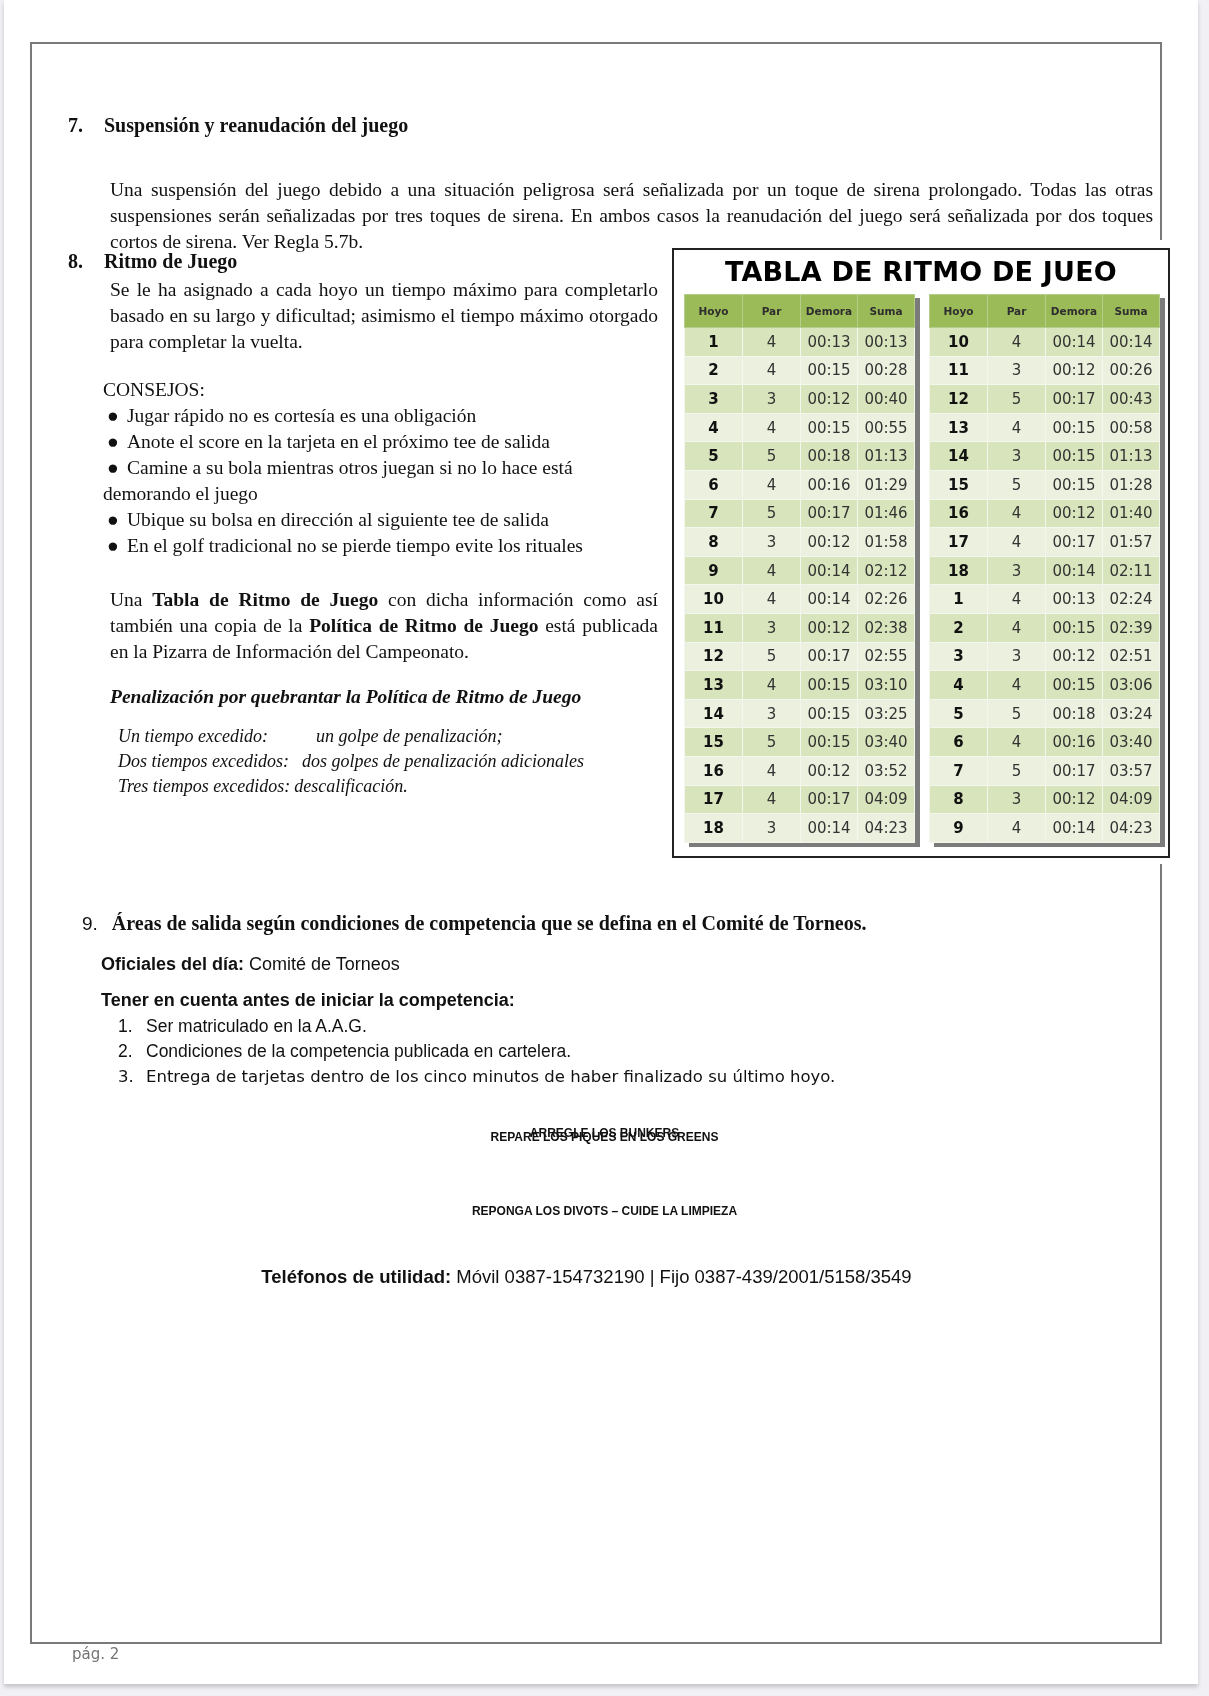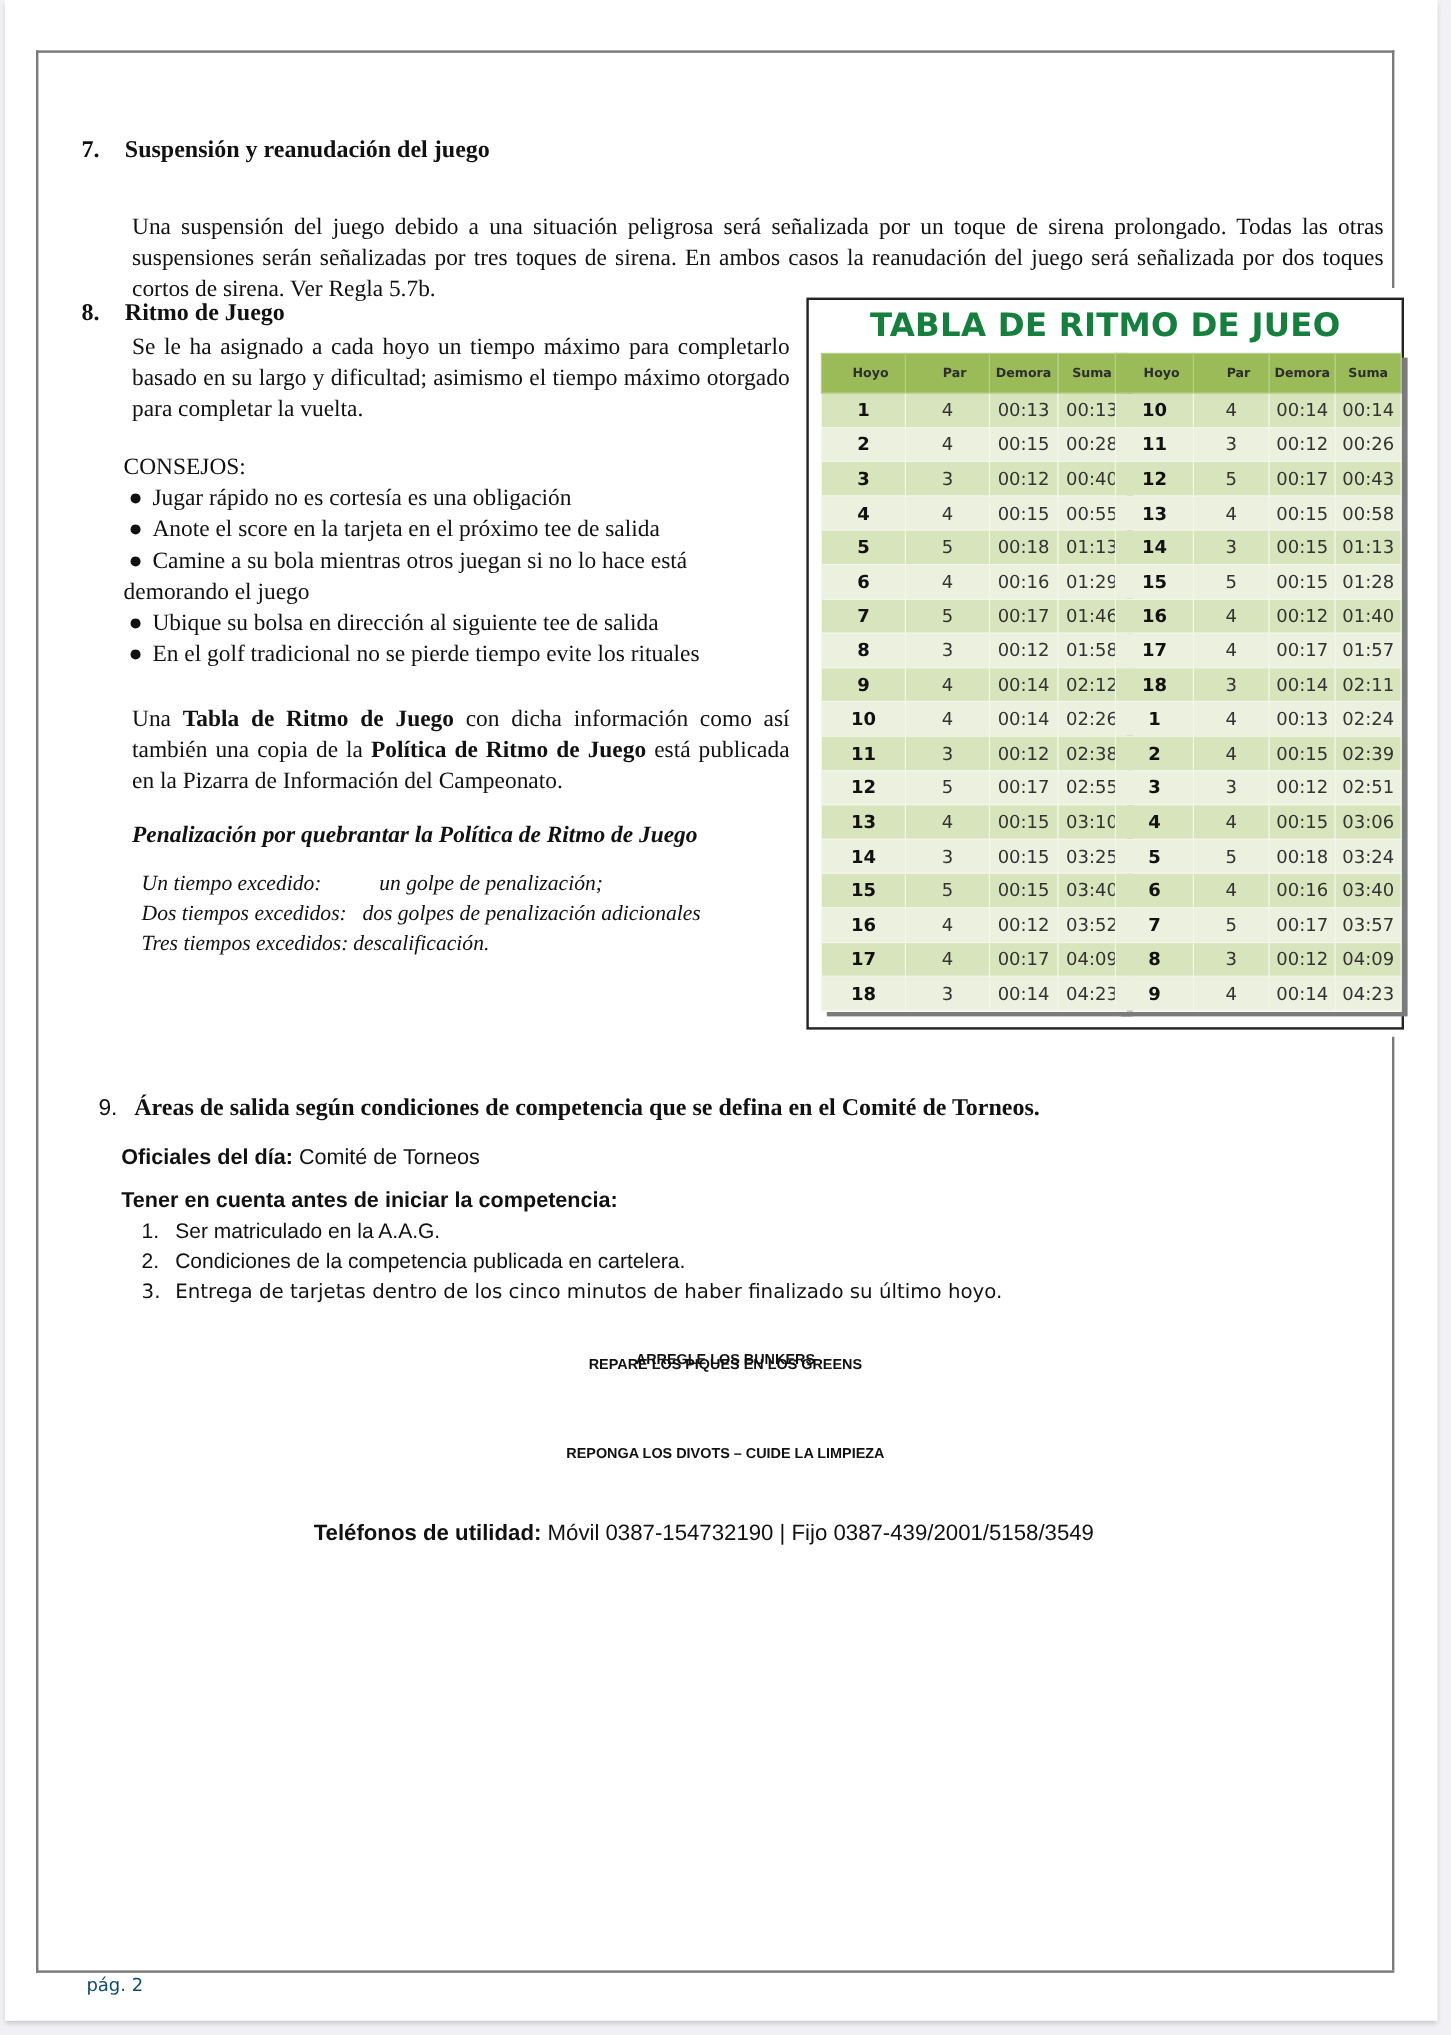--- a/index.html
+++ b/index.html
@@ -49,21 +49,21 @@
   #sec8 .pen-row:last-child .k { width: auto; margin-right: 4px; }
 
   
   .pace {
     position: absolute; left: 672px; top: 248px; width: 494px; height: 606px;
     border: 2px solid #222; background: #fff;
     font-family: "DejaVu Sans", sans-serif;
   }
   .pace-title {
     position: absolute; left: 0; top: 6px; width: 100%; text-align: center;
-    font-family: "DejaVu Sans", sans-serif; font-weight: bold; font-size: 27px; letter-spacing: 0.2px; color: #15803d;
+    font-family: "DejaVu Sans", sans-serif; font-weight: bold; font-size: 27px; letter-spacing: 0.2px; color: #000000;
   }
   .subtable {
     position: absolute; top: 44px; border-collapse: collapse;
     box-shadow: 5px 4px 0 #7b7b7b;
   }
   .subtable.left { left: 10px; }
   .subtable.right { left: 255px; }
   .subtable th {
     background: #9bbb59; color: #2e2e2e; font-size: 10.5px; font-weight: bold;
     height: 32px; padding: 0; border: 1px solid #b6cd8b;
@@ -71,33 +71,33 @@
   .subtable td {
     height: 27.6px; padding: 0; text-align: center; font-size: 15px; color: #333;
     border: 1px solid #f3f6ec;
   }
   .subtable tr:nth-child(odd) td { background: #d8e4bc; }
   .subtable tr:nth-child(even) td { background: #ebf1de; }
   .subtable td.hoyo { font-weight: bold; color: #111; width: 56px; }
   .subtable td.par { width: 56px; }
   .subtable td.dem { width: 56px; }
   .subtable td.sum { width: 56px; }
-  .subtable th.c-hoyo, .subtable th.c-par { width: 57px; padding-left: 12px; }
+  .subtable th.c-hoyo, .subtable th.c-par { width: 57px; }
   .subtable th.c-dem, .subtable th.c-sum { width: 56px; }
 
   #sec9 { position: absolute; left: 82px; top: 912px; font-size: 20px; font-weight: bold; }
   #sec9 .num { font-weight: normal; margin-right: 14px; font-family: "Liberation Sans", sans-serif; font-size: 19px; }
   .sans { font-family: "Liberation Sans", sans-serif; margin-left: 25px; }
   #oficiales { position: absolute; left: 76px; top: 954px; font-size: 18px; }
   #tener { position: absolute; left: 76px; top: 990px; font-size: 18px; font-weight: bold; }
   #tener-list { position: absolute; left: 118px; top: 1014px; font-size: 17.5px; line-height: 25px; margin: 0; padding: 0; list-style: none; }
   #tener-list li .n { display: inline-block; width: 28px; }
   .center-line { position: absolute; left: 0; width: 1209px; text-align: center; font-family: "Liberation Sans", sans-serif; font-weight: bold; font-size: 12px; }
   #tel { position: absolute; left: 0; width: 1123px; top: 1266px; text-align: center; font-size: 18.5px; }
-  #pag { position: absolute; left: 72px; top: 1645px; font-family: "DejaVu Sans", sans-serif; font-size: 15px; color: #0c4a6e; }
+  #pag { position: absolute; left: 72px; top: 1645px; font-family: "DejaVu Sans", sans-serif; font-size: 15px; color: #737373; }
   b { font-weight: bold; }
 </style>
 </head>
 <body>
 
 <div class="page"></div>
 <div class="frame"></div>
 <div class="frame-right-top"></div>
 <div class="frame-right-bottom"></div>
 

